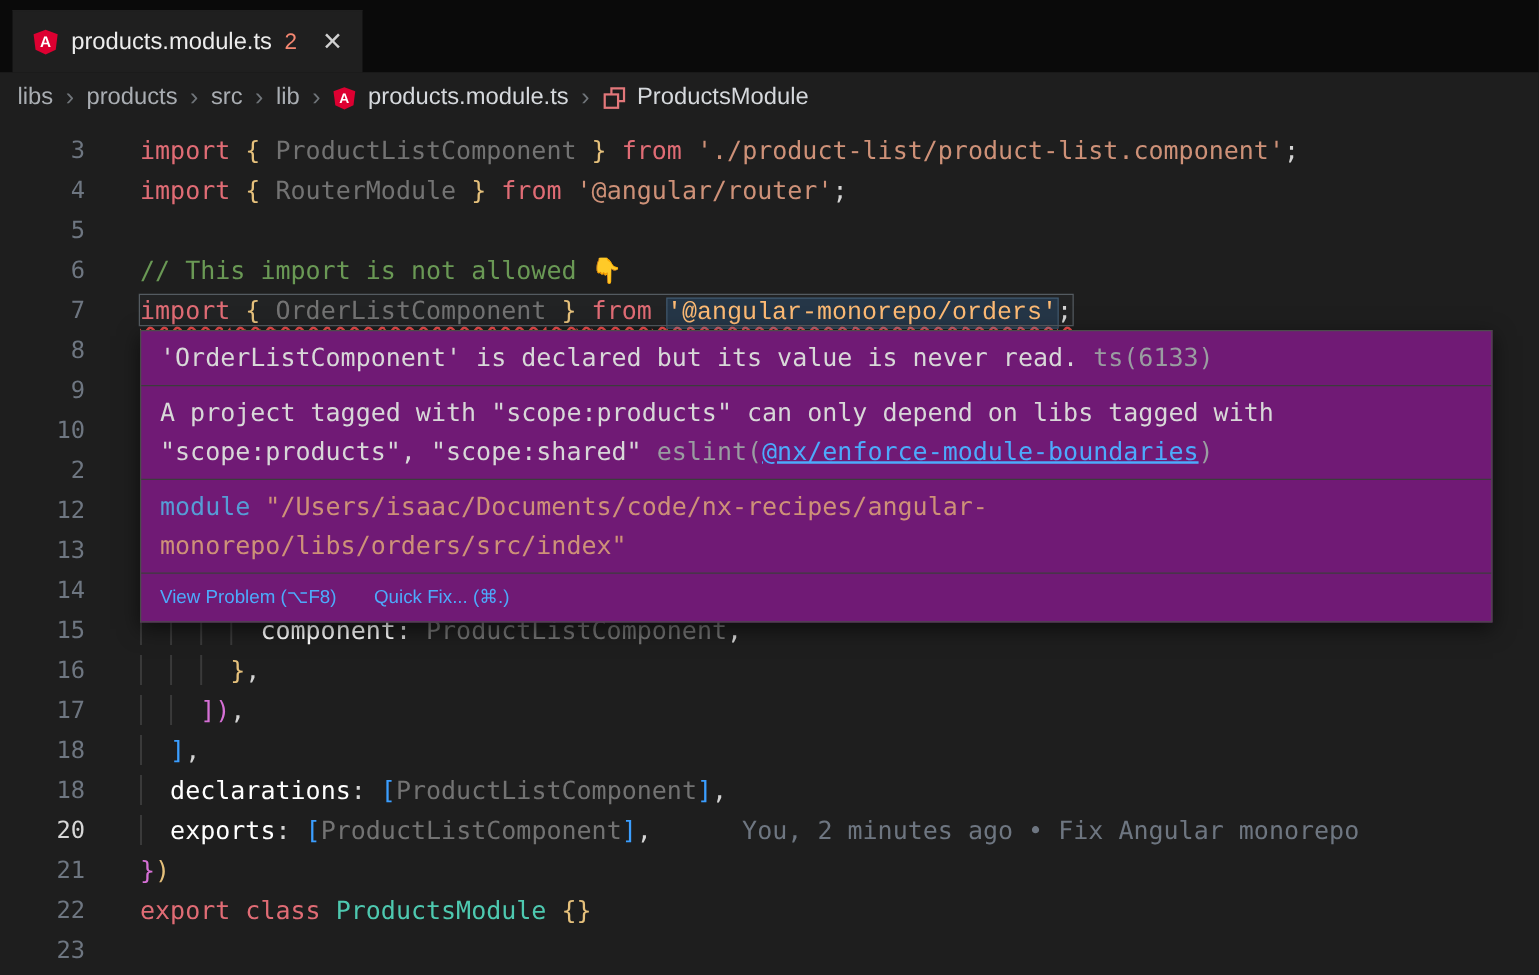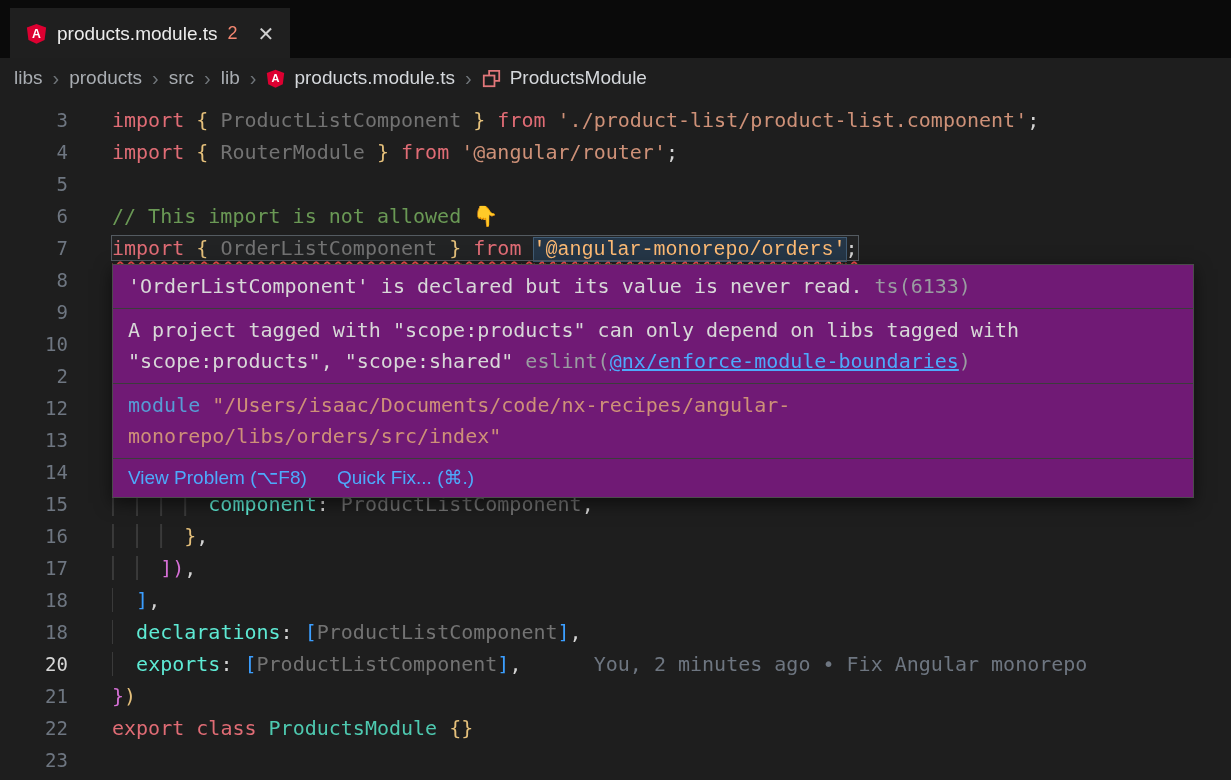--- a/index.html
+++ b/index.html
@@ -32,21 +32,21 @@
   .code { font-size:20px; color:#d4d4d4; white-space:pre; padding-left:26px; }
   .code-line { height:32px; line-height:32px; }
 
   .tk-kw   { color:#e06c75; }
   .tk-cls  { color:#737373; }
   .tk-str  { color:#ce9178; }
   .tk-cmt  { color:#6a9955; }
   .tk-gold { color:#e5c07b; }
   .tk-pink { color:#d670d6; }
   .tk-blu  { color:#3b9eff; }
-  .tk-prop { color:#5eead4; }
+  .tk-prop { color:#ffffff; }
   .tk-teal { color:#4ec9b0; }
   .tk-fg   { color:#d4d4d4; }
   .tk-blame{ color:#6e7681; }
   .tk-emoji{ color:#e5c07b; }
   .tk-ind  { background:linear-gradient(to right, #3a3a3a 1.5px, transparent 1.5px);
              background-size:2ch 100%; }
   .wavy { text-decoration:underline wavy #f14c4c 2px; text-underline-offset:6px;
           text-decoration-skip-ink:none; }
   .stmt-box { outline:1px solid #545b61; background:rgba(100,115,125,0.07); }
   .tk-strhl { color:#fdba74; background:rgba(42,93,138,0.35);
@@ -56,21 +56,21 @@
   .hover-popup { position:absolute; left:112px; top:166px; width:1082px; z-index:5;
                  background:#701a75; border:1px solid #4b4b4b;
                  box-shadow:0 5px 16px rgba(0,0,0,0.55);
                  font-size:20px; line-height:31px; color:#d8d8d8; }
   .hp-row { padding:6px 15px; border-bottom:1px solid #3c3c3c; }
   .hp-dim { color:#9a9da1; }
   .hp-link { color:#4daafc; text-decoration:underline; cursor:pointer; }
   .hp-kw { color:#569cd6; }
   .hp-str { color:#ce9178; }
   .hp-actions { padding:7px 15px; display:flex; gap:30px;
-                font-family:"Liberation Sans", sans-serif; font-size:19px; line-height:24px; }
+                font-family:"Liberation Sans", sans-serif; font-size:15px; line-height:24px; }
   .hp-action { color:#4daafc; cursor:pointer; }
 </style>
 </head>
 <body>
 
 <div class="tabbar">
   <div class="tab">
     <span class="ng-icon">
       <svg width="21" height="21" viewBox="0 0 24 24">
         <polygon points="12,1 23,5 21.2,19.3 12,23.6 2.8,19.3 1,5" fill="#dd0031"></polygon>

